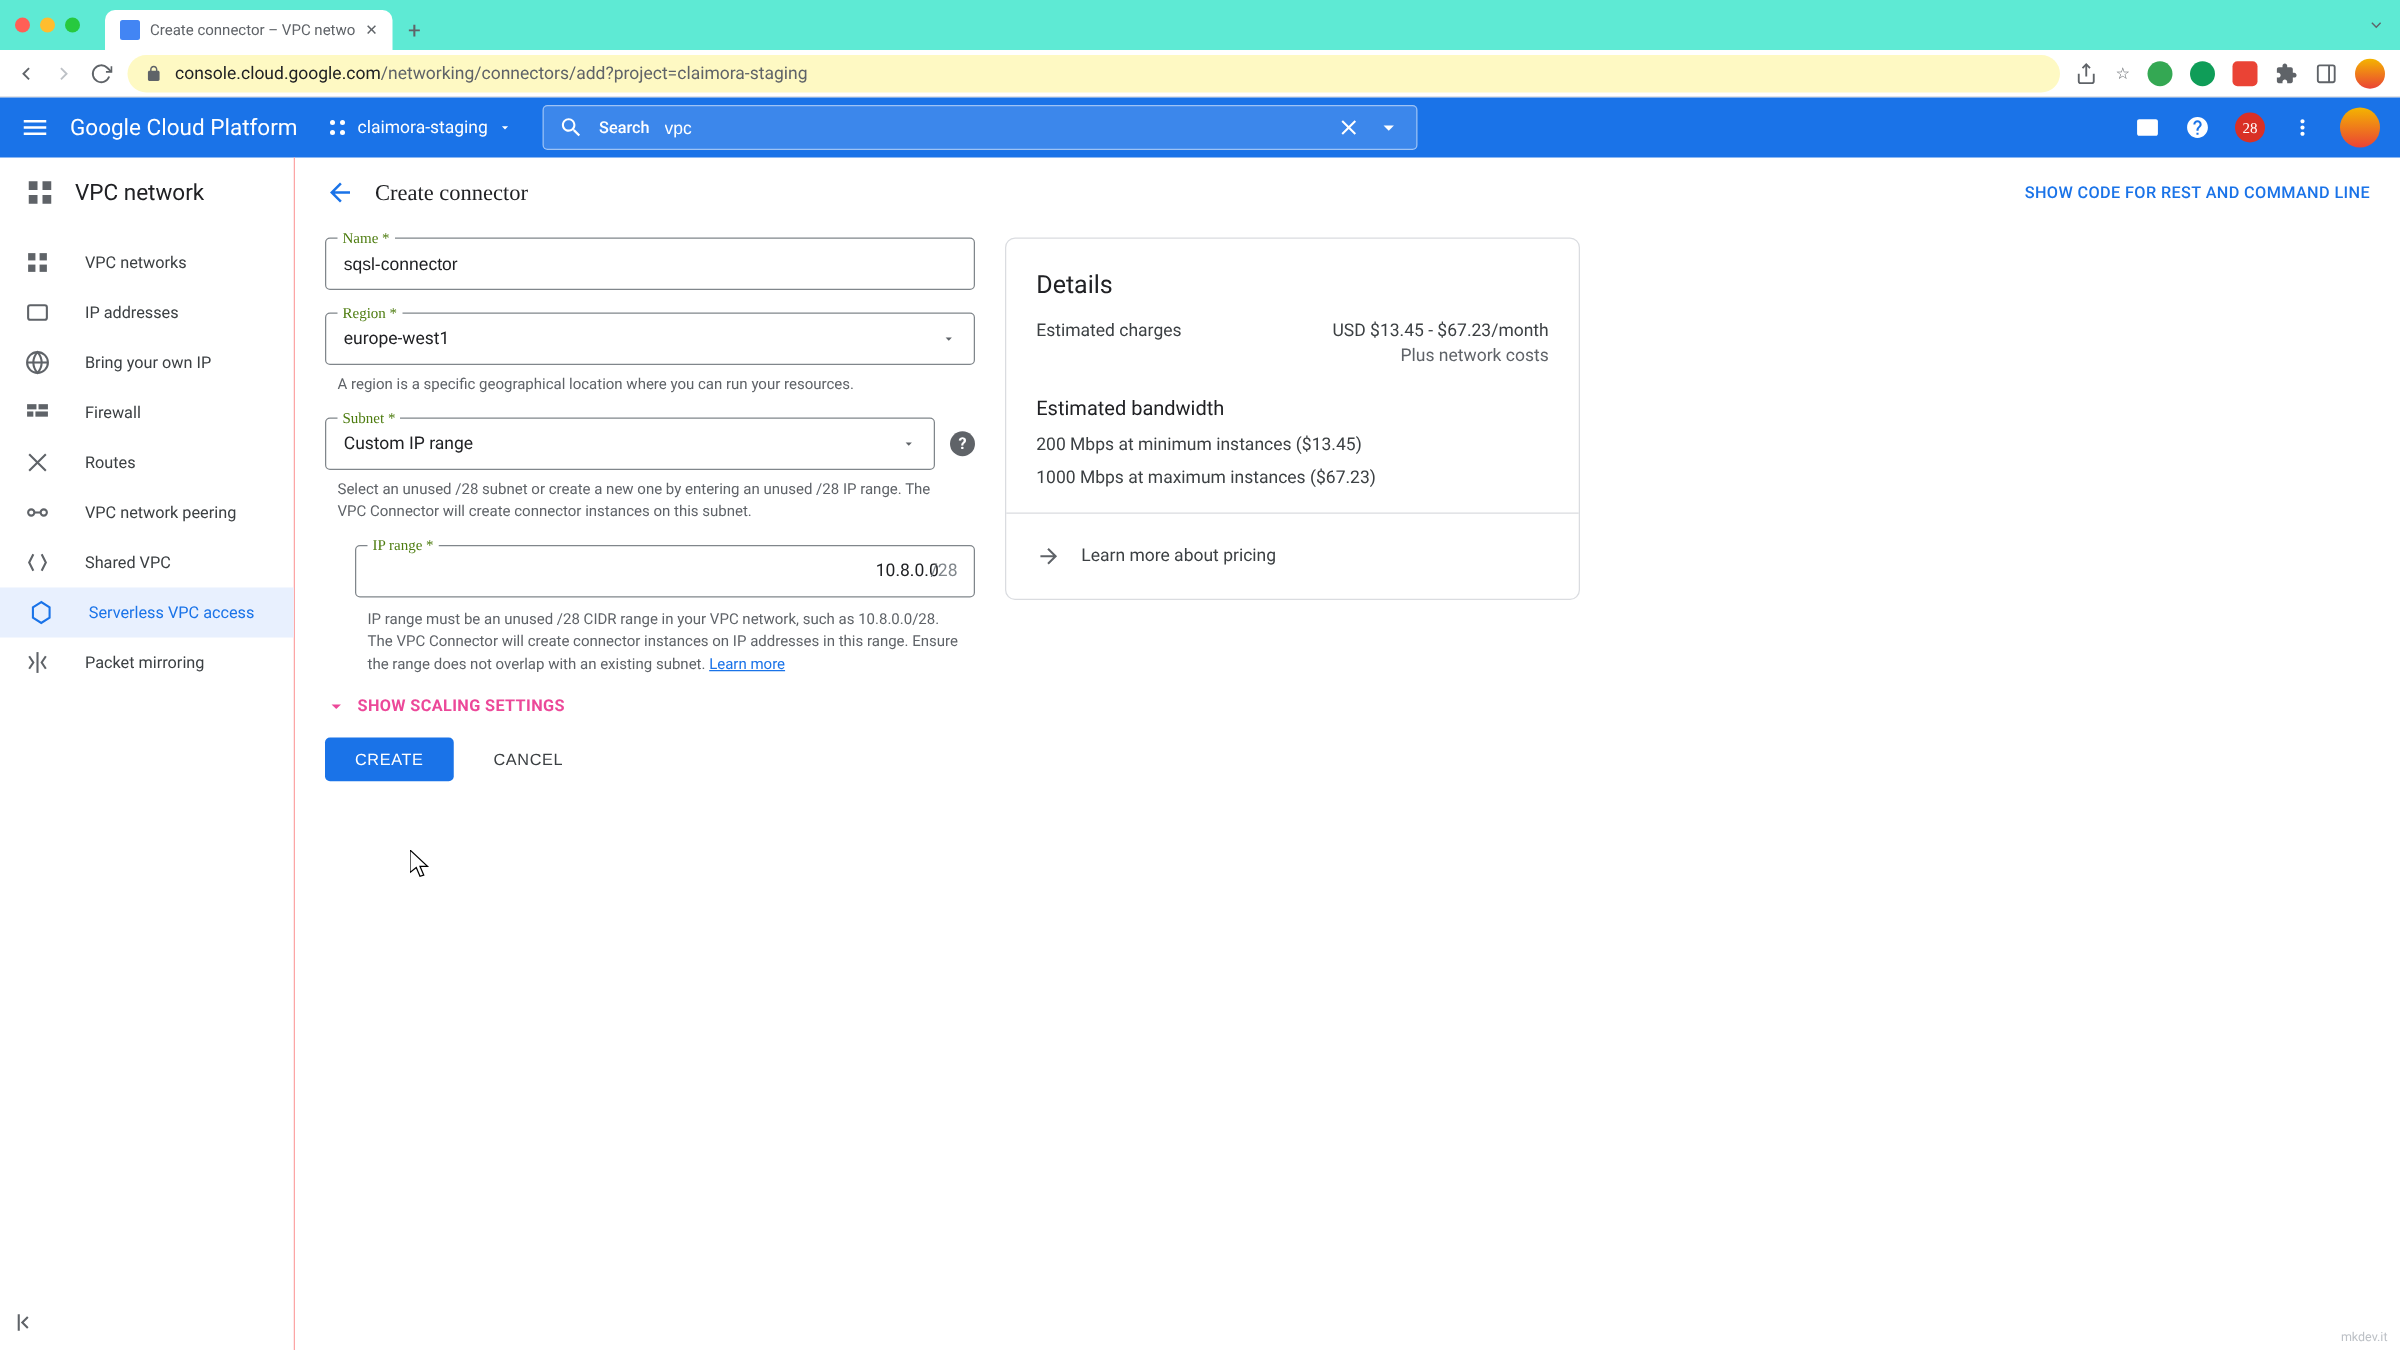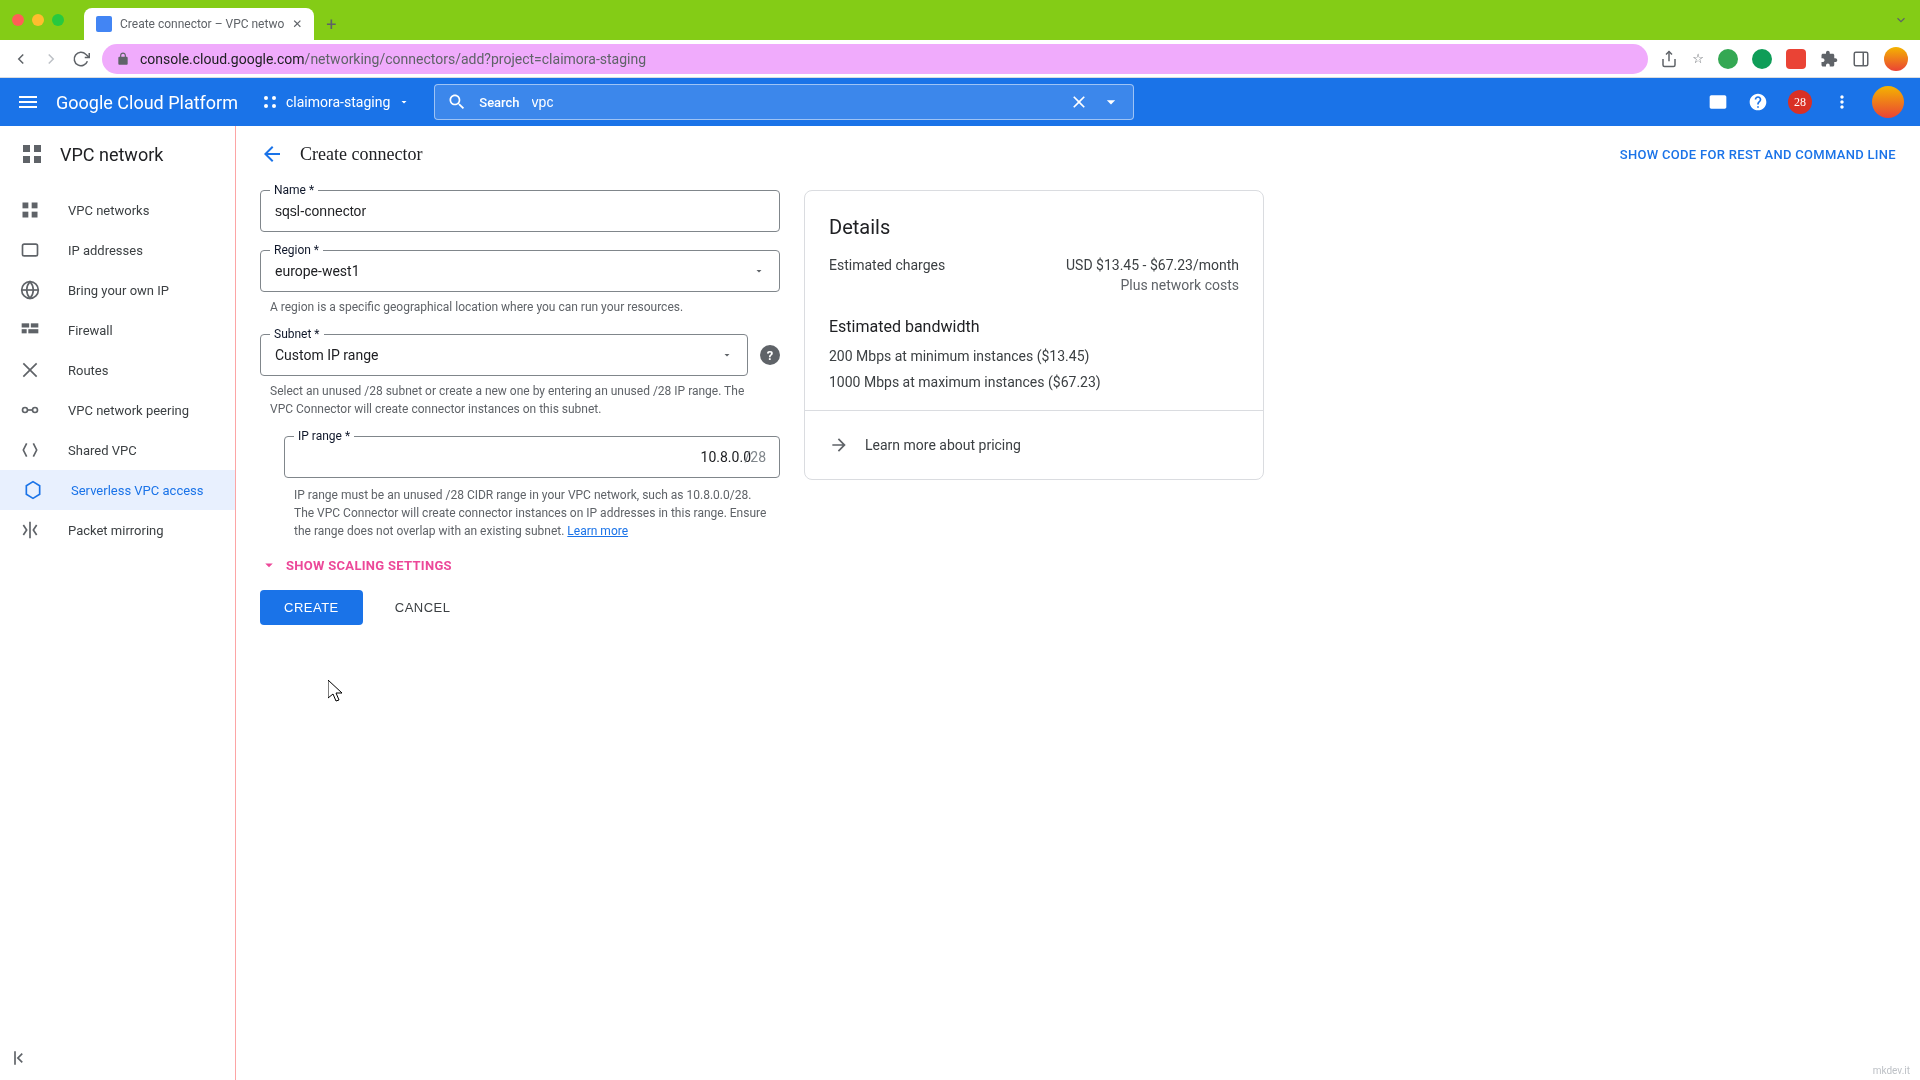--- a/index.html
+++ b/index.html
@@ -1,34 +1,34 @@
 <!DOCTYPE html>
 <html><head>
 <meta charset="utf-8">
 <style>
 * { box-sizing: border-box; margin: 0; padding: 0; }
 body { font-family: 'Roboto', 'Helvetica Neue', Arial, sans-serif; font-size: 13px; color: #3c4043; background: #fff; }
 
 
-.browser-chrome { background: #84cc16; height: 40px; display: flex; align-items: center; padding: 0 12px; }
+.browser-chrome { background: #5eead4; height: 40px; display: flex; align-items: center; padding: 0 12px; }
 .traffic-lights { display: flex; gap: 8px; margin-right: 20px; }
 .traffic-light { width: 12px; height: 12px; border-radius: 50%; }
 .tl-red { background: #ff5f56; }
 .tl-yellow { background: #ffbd2e; }
 .tl-green { background: #27c93f; }
 .tab { background: #fff; height: 32px; border-radius: 8px 8px 0 0; display: flex; align-items: center; padding: 0 12px; gap: 8px; font-size: 12px; color: #5f6368; min-width: 220px; margin-top: 8px; }
 .tab-favicon { width: 16px; height: 16px; background: #4285f4; border-radius: 2px; }
 .tab-close { color: #5f6368; cursor: pointer; margin-left: auto; }
 .new-tab { color: #5f6368; font-size: 18px; margin-left: 12px; margin-top: 8px; }
 .chrome-chevron { margin-left: auto; color: #5f6368; }
 
 .toolbar { background: #fff; height: 38px; display: flex; align-items: center; padding: 0 12px; gap: 12px; border-bottom: 1px solid #dadce0; }
 .nav-arrow { color: #5f6368; cursor: pointer; }
 .nav-arrow.dimmed { color: #bdc1c6; }
-.url-bar { flex: 1; display: flex; align-items: center; background: #f0abfc; border-radius: 20px; padding: 6px 14px; height: 30px; gap: 10px; }
+.url-bar { flex: 1; display: flex; align-items: center; background: #fef9c3; border-radius: 20px; padding: 6px 14px; height: 30px; gap: 10px; }
 .lock-icon { color: #5f6368; }
 .url-text { color: #5f6368; font-size: 14px; }
 .url-domain { color: #202124; }
 .toolbar-icons { display: flex; align-items: center; gap: 14px; color: #5f6368; }
 .ext-icon { width: 20px; height: 20px; border-radius: 4px; }
 .ext-red { background: #ea4335; }
 .ext-green { background: #34a853; border-radius: 50%; }
 .ext-green2 { background: #0f9d58; border-radius: 50%; }
 .avatar-small { width: 24px; height: 24px; border-radius: 50%; background: linear-gradient(#f4b400, #ea4335); }
 
@@ -62,21 +62,21 @@
 .content-header { display: flex; align-items: center; padding: 12px 24px; gap: 16px; height: 56px; }
 .back-arrow { color: #1a73e8; cursor: pointer; }
 .page-title { font-size: 18px; color: #202124; font-family: Liberation Serif, serif; }
 .show-code-link { margin-left: auto; color: #1a73e8; font-size: 13px; font-weight: 500; cursor: pointer; letter-spacing: 0.3px; }
 
 .content-body { display: flex; padding: 8px 24px; gap: 24px; }
 .form-column { flex: 0 0 520px; }
 .details-column { flex: 0 0 460px; }
 
 .form-field { position: relative; margin-bottom: 18px; }
-.field-label { position: absolute; top: -7px; left: 10px; background: #fff; padding: 0 4px; font-size: 12px; color: #0f172a; z-index: 1; }
+.field-label { position: absolute; top: -7px; left: 10px; background: #fff; padding: 0 4px; font-size: 12px; color: #4d7c0f; z-index: 1; font-family: Liberation Serif, serif; }
 .text-input { width: 100%; border: 1px solid #80868b; border-radius: 4px; padding: 12px 14px; font-size: 14px; color: #202124; outline: none; }
 .select-input { width: 100%; border: 1px solid #80868b; border-radius: 4px; padding: 12px 14px; font-size: 14px; color: #202124; display: flex; align-items: center; justify-content: space-between; cursor: pointer; background: #fff; }
 .select-with-help { display: flex; align-items: center; gap: 12px; }
 .select-with-help .select-input { flex: 1; }
 .help-icon-circle { width: 20px; height: 20px; border-radius: 50%; background: #5f6368; color: #fff; display: flex; align-items: center; justify-content: center; font-size: 13px; font-weight: bold; }
 .helper-text { font-size: 12px; color: #5f6368; margin-top: 6px; line-height: 1.5; padding: 0 10px; }
 .helper-text a { color: #1a73e8; text-decoration: underline; }
 
 .indented { margin-left: 24px; }
 .ip-range-wrap { position: relative; }

